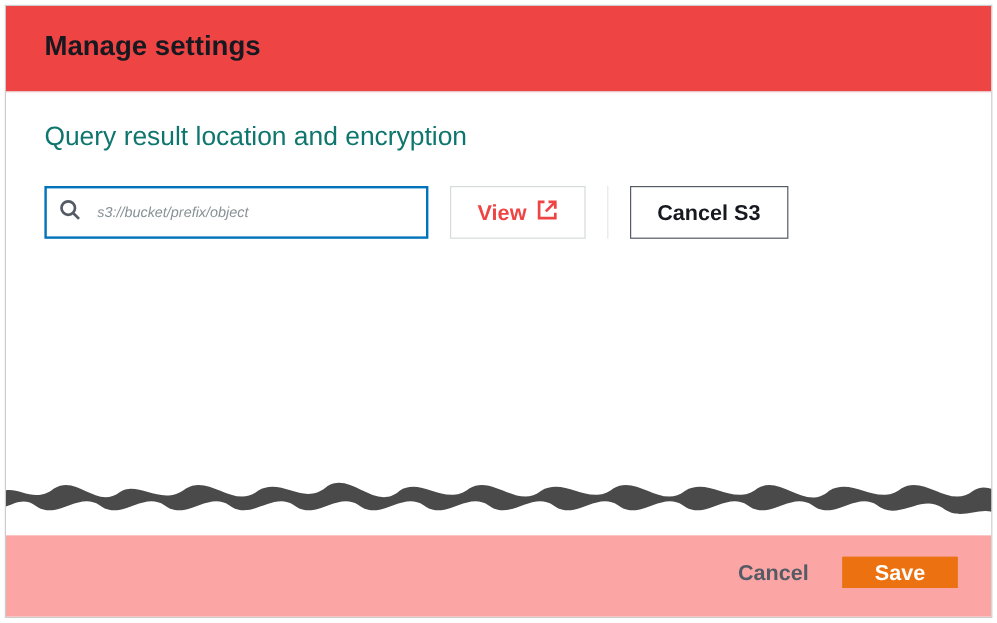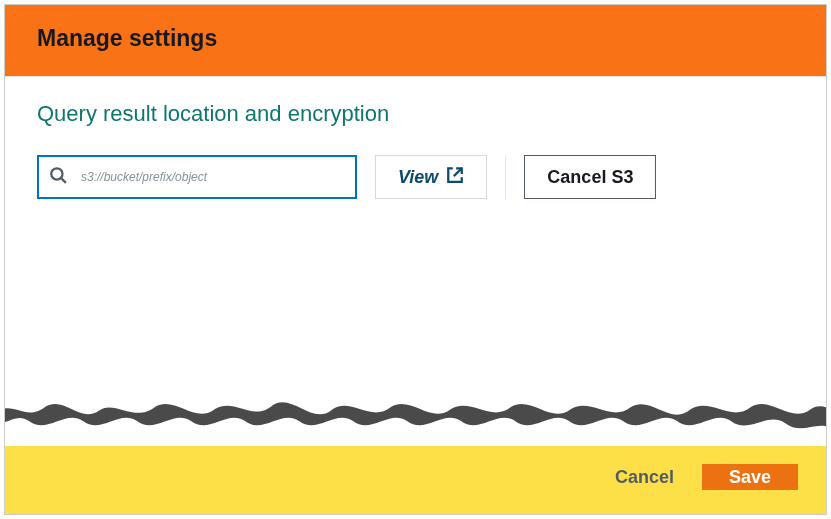--- a/index.html
+++ b/index.html
@@ -11,21 +11,21 @@
     .modal {
       width: 823px;
       height: 511px;
       border: 1px solid #ccc;
       display: flex;
       flex-direction: column;
       position: relative;
       overflow: hidden;
     }
     .modal-header {
-      background: #f97316;
+      background: #ef4444;
       padding: 20px 32px 24px 32px;
       border-bottom: 1px solid #e6e6e6;
     }
     .modal-title {
       font-size: 23px;
       font-weight: 800;
       color: #16191f;
     }
     .modal-body {
       background: #fff;
@@ -84,23 +84,22 @@
       justify-content: center;
       gap: 8px;
       font-size: 18px;
       font-weight: 700;
       cursor: pointer;
       border: 1px solid;
       background: #fff;
       white-space: nowrap;
     }
     .btn-view {
-      color: #0c4a6e;
+      color: #ef4444;
       border-color: #d5dbdb;
-      font-style: italic;
     }
     .btn-browse {
       color: #16191f;
       border-color: #545b64;
     }
     .vsep {
       width: 1px;
       background: #e6e6e6;
       align-self: stretch;
     }
@@ -111,21 +110,21 @@
       top: 308px;
       height: 60px;
       pointer-events: none;
     }
     .modal-footer {
       display: flex;
       justify-content: flex-end;
       align-items: center;
       gap: 28px;
       padding: 18px 28px 24px 28px;
-      background: #fde047;
+      background: #fca5a5;
     }
     .btn-cancel {
       border: none;
       background: transparent;
       color: #545b64;
       font-size: 18px;
       font-weight: 700;
       cursor: pointer;
     }
     .btn-save {

